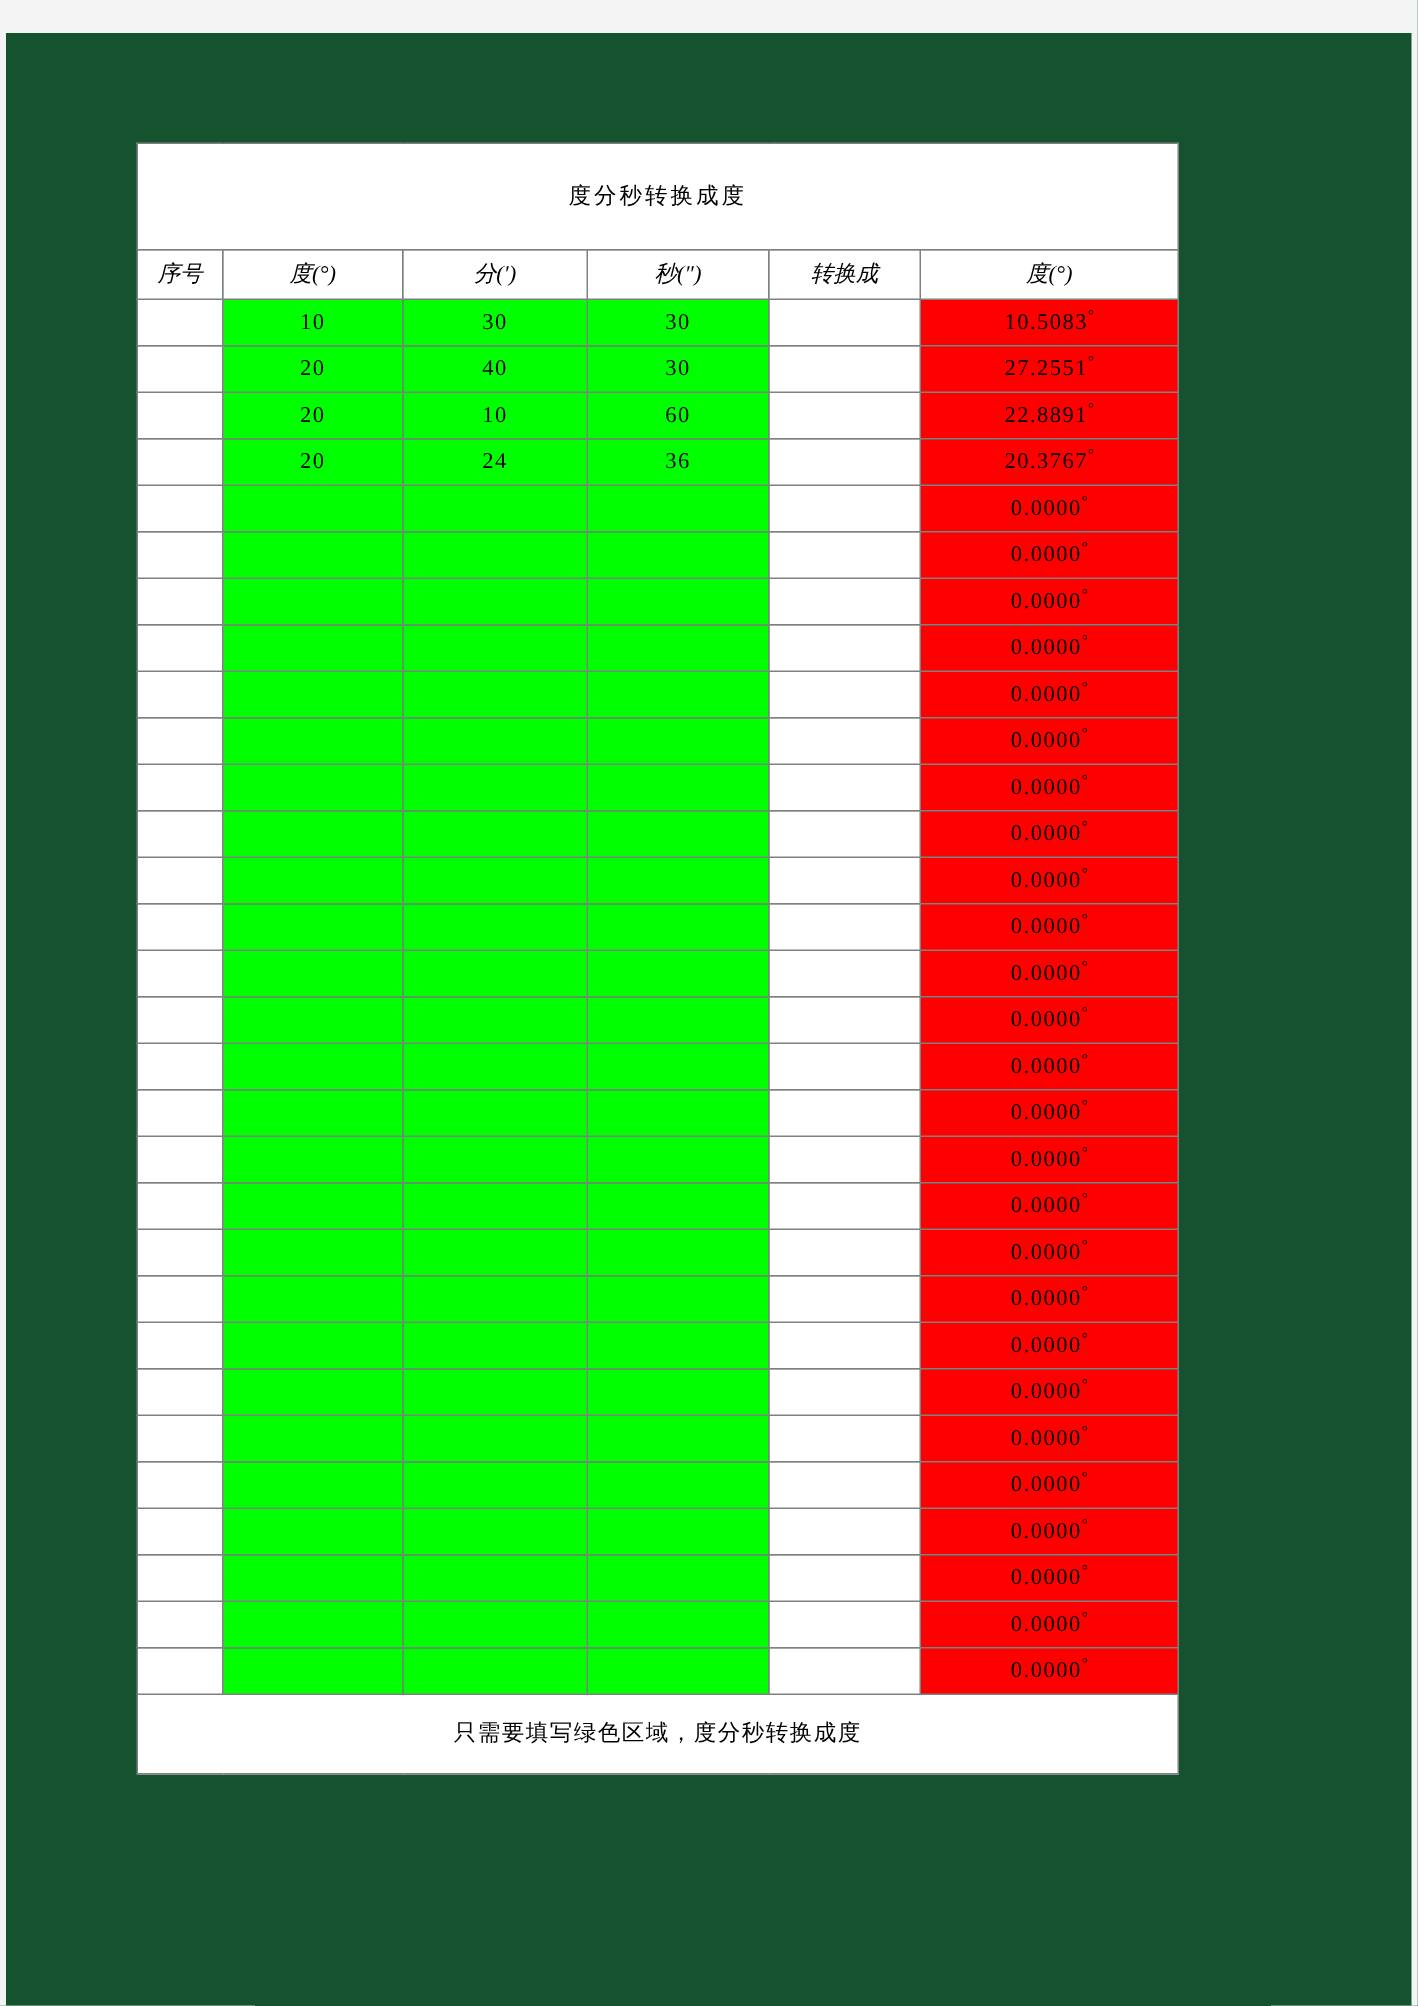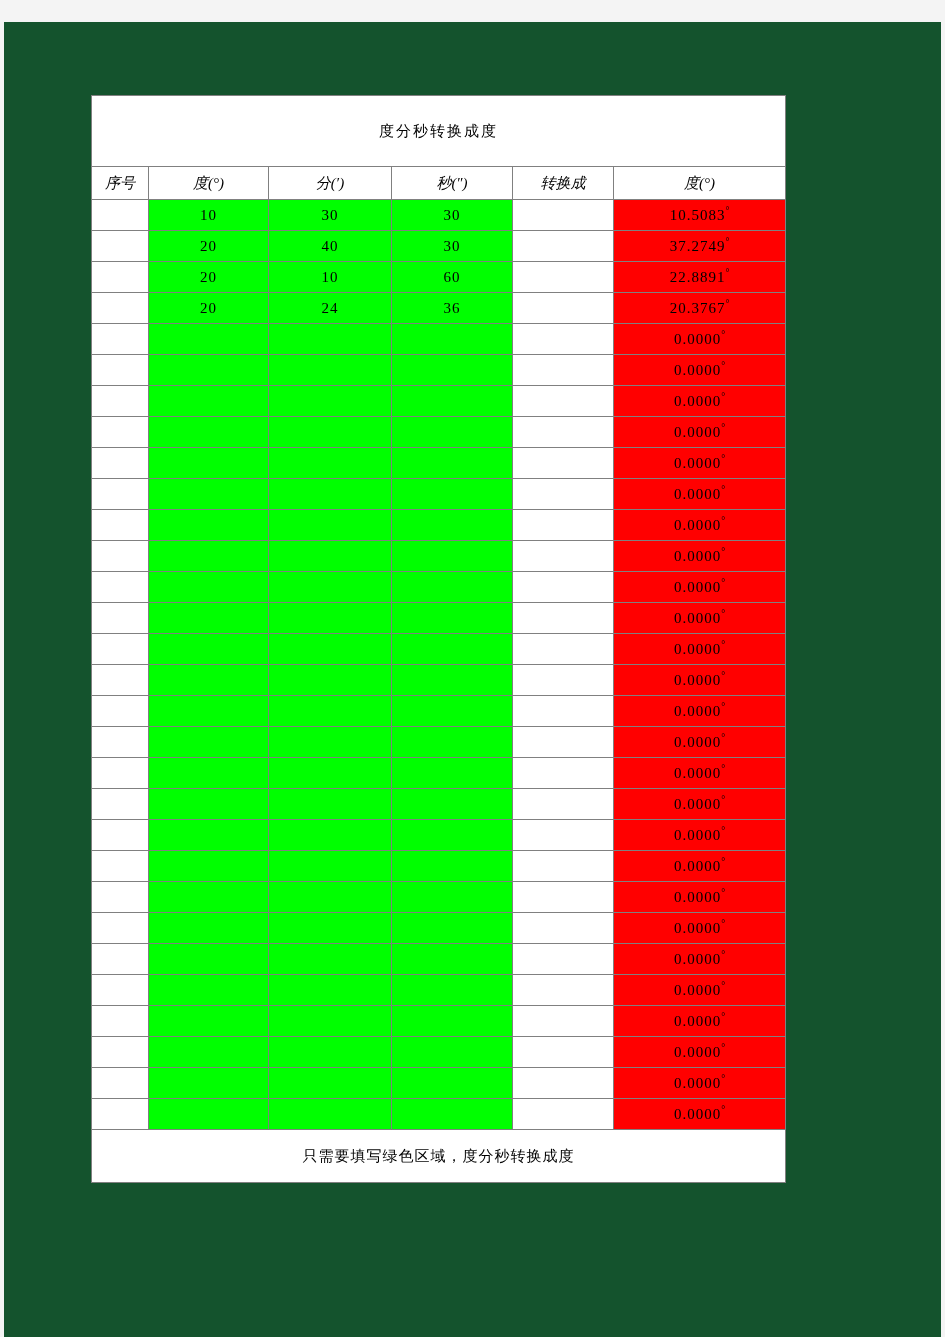--- a/index.html
+++ b/index.html
@@ -139,21 +139,21 @@
           <td class="green"><span class="num">30</span></td>
           <td class="conv"></td>
           <td class="res"><span class="num">10.5083</span><span class="deg-sup">°</span></td>
         </tr>
         <tr class="data-row thick-bottom">
           <td class="idx"></td>
           <td class="green"><span class="num">20</span></td>
           <td class="green"><span class="num">40</span></td>
           <td class="green"><span class="num">30</span></td>
           <td class="conv"></td>
-          <td class="res"><span class="num">37.2749</span><span class="deg-sup">°</span></td>
+          <td class="res"><span class="num">27.2551</span><span class="deg-sup">°</span></td>
         </tr>
         <tr class="data-row mid-bottom">
           <td class="idx"></td>
           <td class="green"><span class="num">20</span></td>
           <td class="green"><span class="num">10</span></td>
           <td class="green"><span class="num">60</span></td>
           <td class="conv"></td>
           <td class="res"><span class="num">22.8891</span><span class="deg-sup">°</span></td>
         </tr>
         <tr class="data-row thick-bottom">

